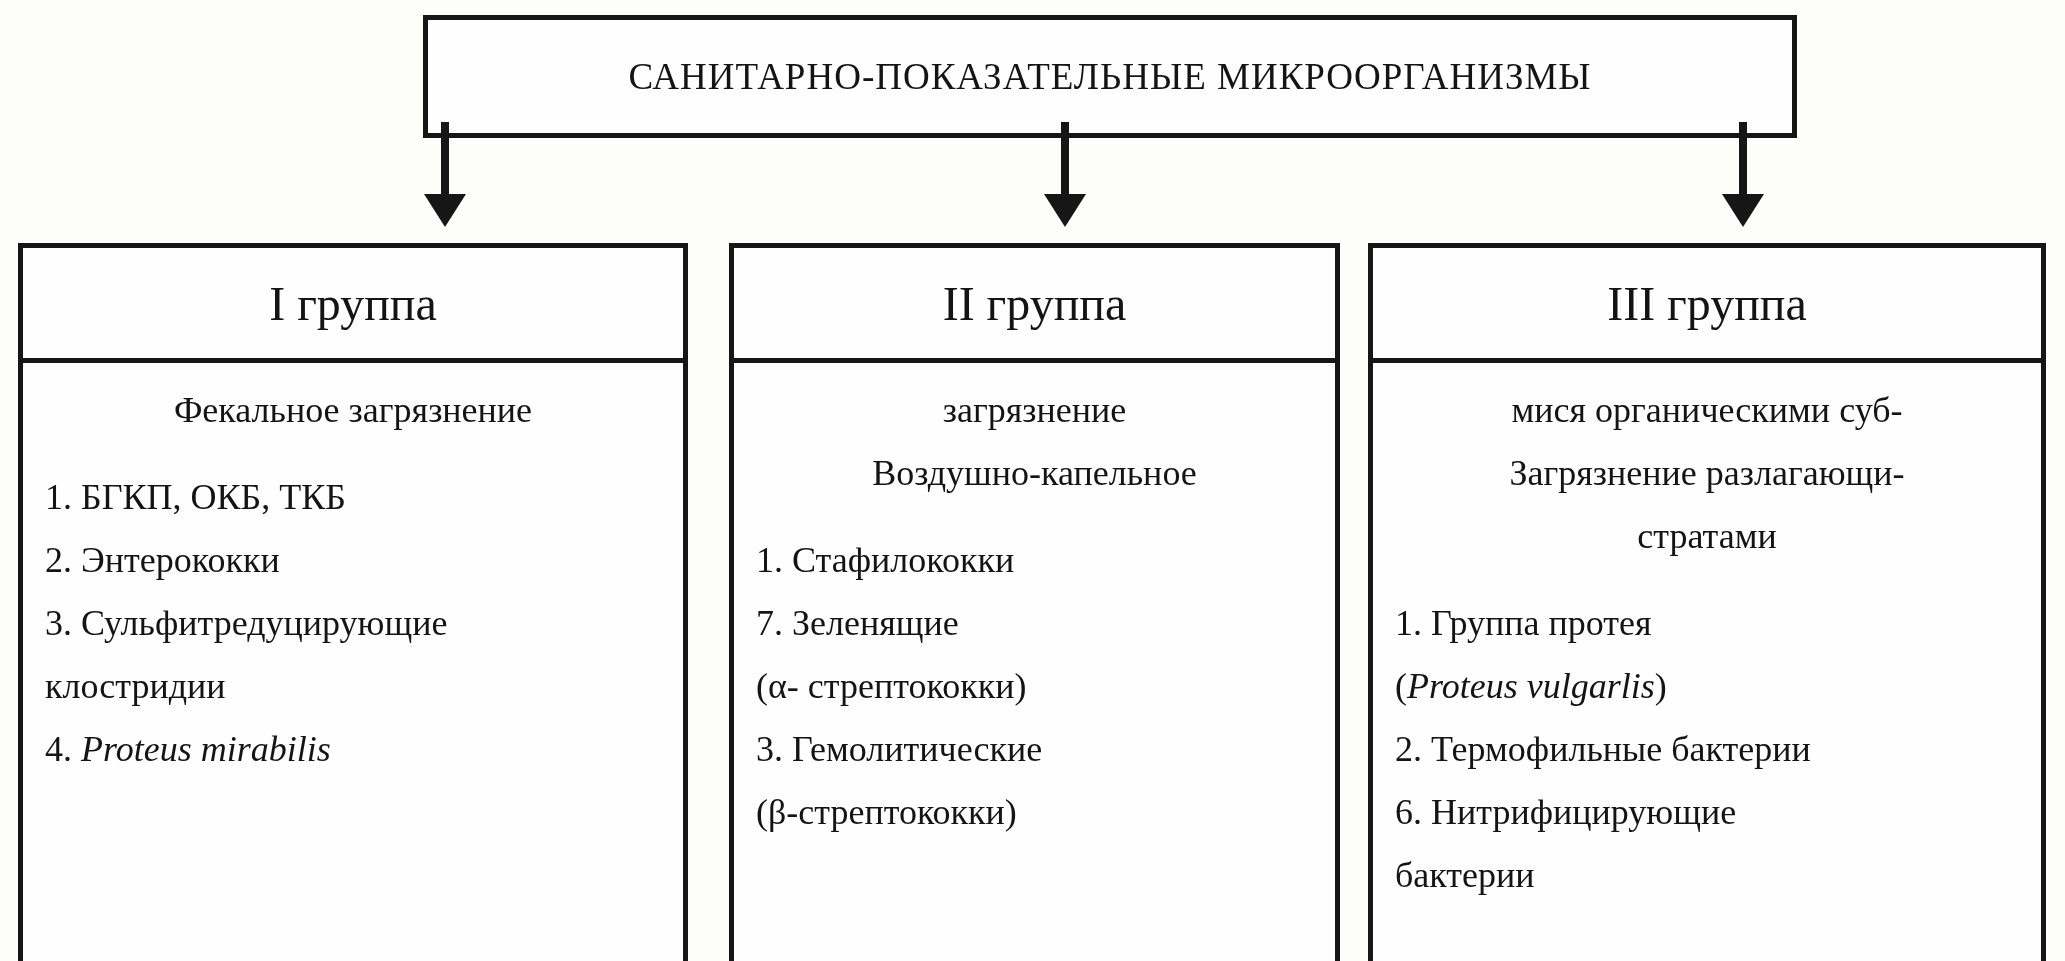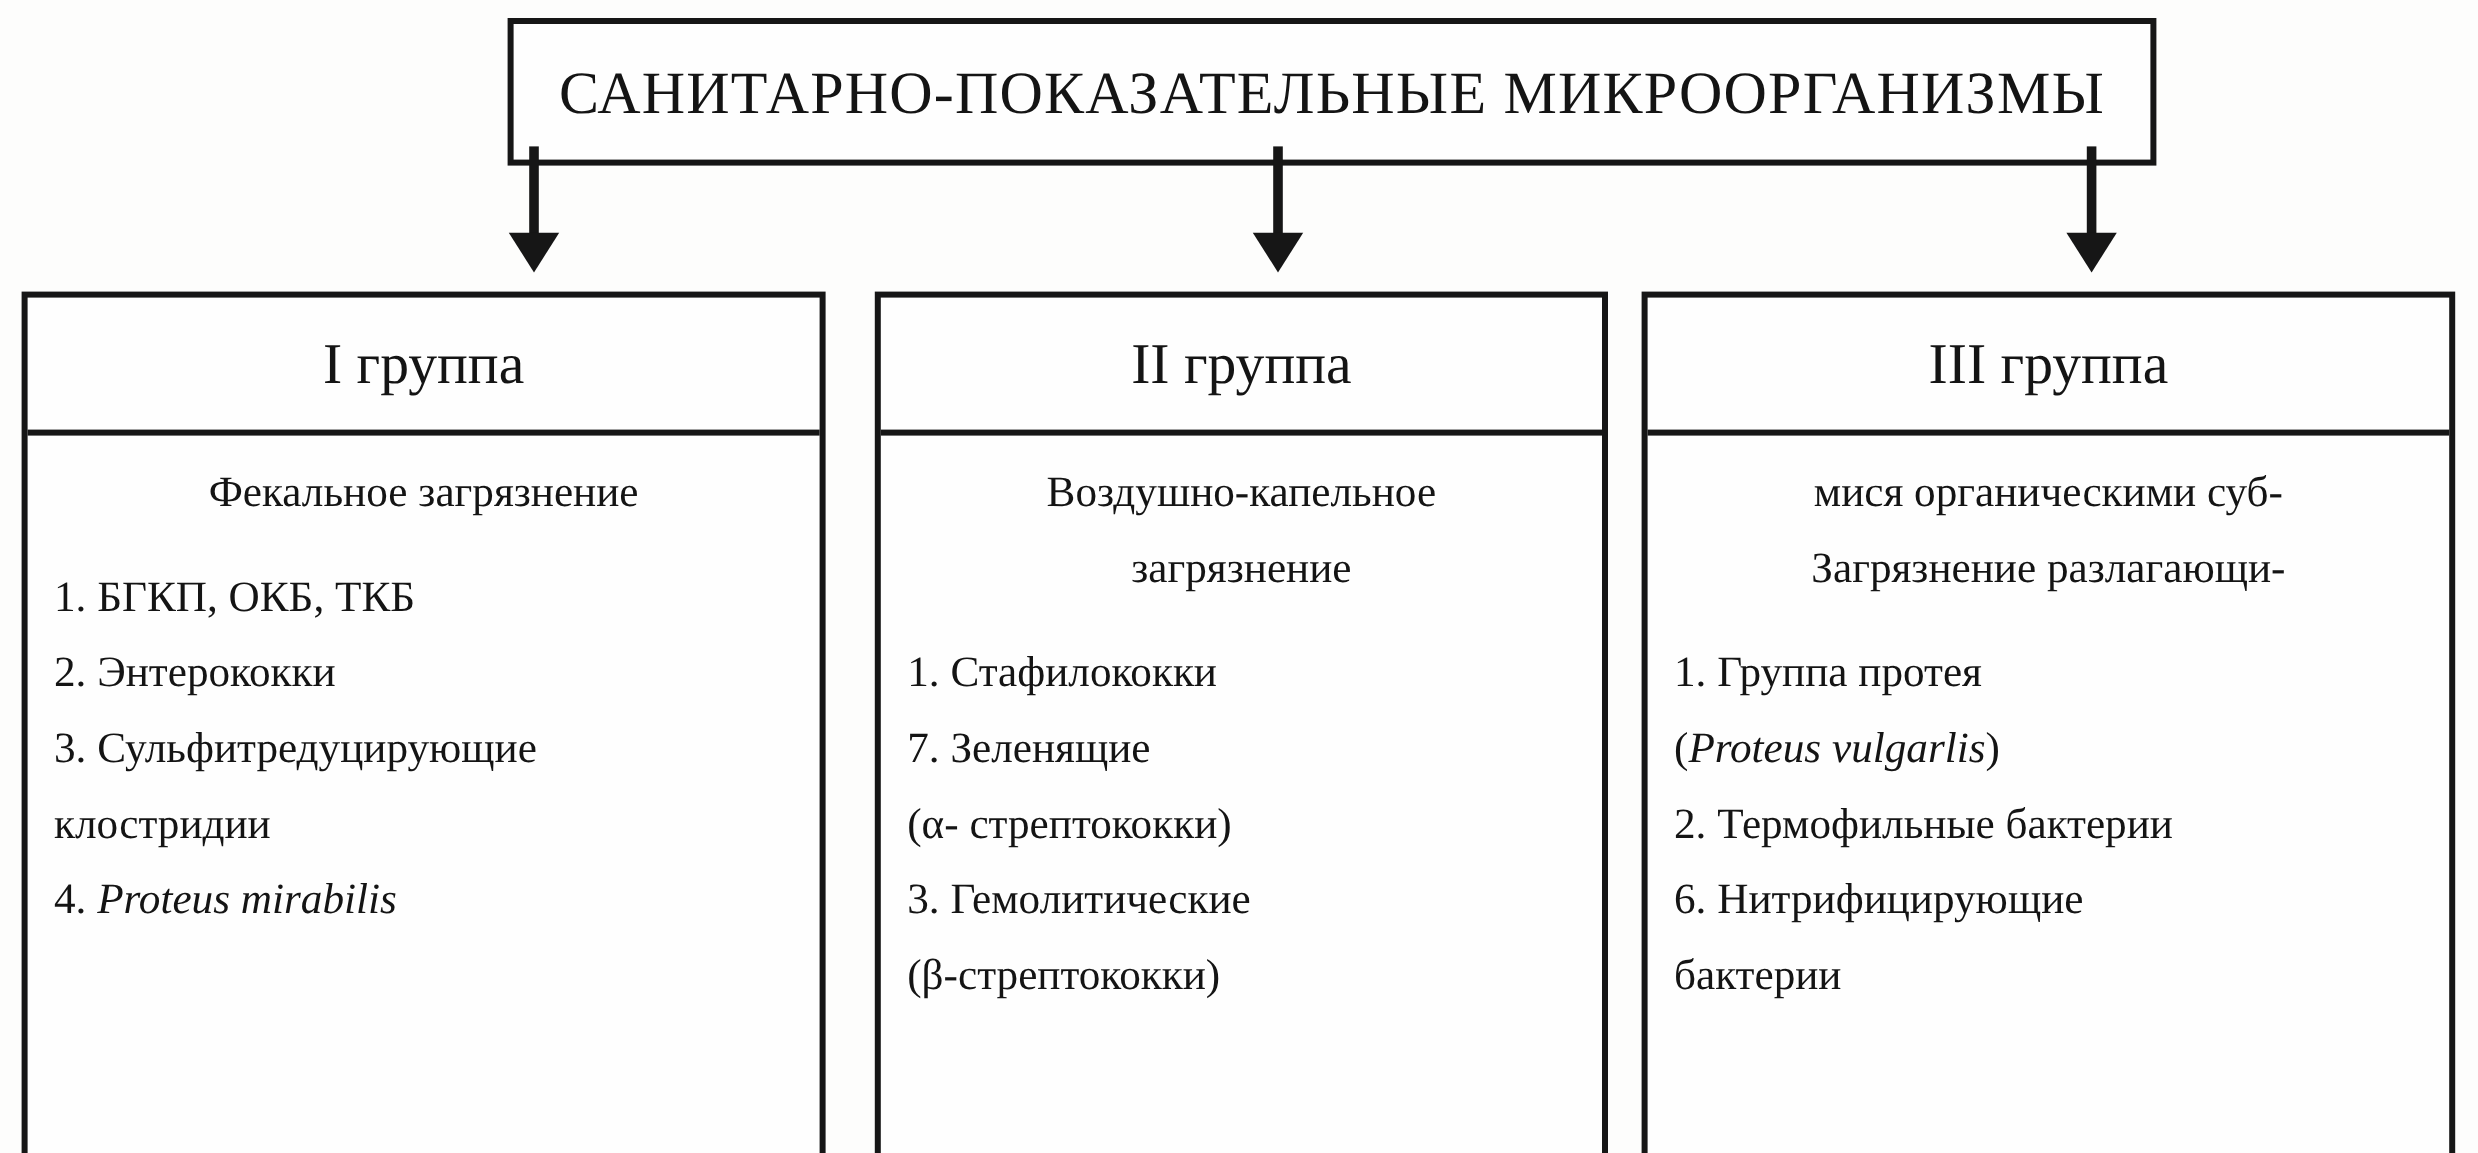--- a/index.html
+++ b/index.html
@@ -7,21 +7,21 @@
     position:relative;width:2065px;height:961px;
     background:#fdfdfc;
     font-family:"Liberation Serif","DejaVu Serif",serif;
     color:#141414;
   }
   .title-box{
     position:absolute;left:423px;top:15px;width:1374px;height:123px;
     border:5px solid #161616;background:#fefefe;
     box-sizing:border-box;
     display:flex;align-items:center;justify-content:center;
-    font-size:50px;letter-spacing:1px;white-space:nowrap;
+    font-size:37px;letter-spacing:1px;white-space:nowrap;
   }
   .arrow{position:absolute;width:44px;top:122px;height:106px;}
   .arrow .stem{
     position:absolute;left:50%;transform:translateX(-50%);
     top:0;width:8px;height:74px;background:#161616;
   }
   .arrow .head{
     position:absolute;left:50%;transform:translateX(-50%);
     top:72px;width:0;height:0;
     border-left:21px solid transparent;border-right:21px solid transparent;
@@ -87,39 +87,40 @@
         <div class="line">клостридии</div>
         <div class="line"><span>4. </span><i>Proteus mirabilis</i><span></span></div>
       </div>
     </div>
   </div>
 
   <div class="group-box group-2">
     <div class="group-header">II группа</div>
     <div class="group-body">
       <div class="subtitle">
+        <div class="line">загрязнение</div>
         <div class="line">Воздушно-капельное</div>
-        <div class="line">загрязнение</div>
       </div>
       <div class="items">
         <div class="line">1. Стафилококки</div>
         <div class="line">7. Зеленящие</div>
         <div class="line">(α- стрептококки)</div>
         <div class="line">3. Гемолитические</div>
         <div class="line">(β-стрептококки)</div>
       </div>
     </div>
   </div>
 
   <div class="group-box group-3">
     <div class="group-header">III группа</div>
     <div class="group-body">
       <div class="subtitle">
         <div class="line">мися органическими суб-</div>
         <div class="line">Загрязнение разлагающи-</div>
+        <div class="line">стратами</div>
       </div>
       <div class="items">
         <div class="line">1. Группа протея</div>
         <div class="line"><span>(</span><i>Proteus vulgarlis</i><span>)</span></div>
         <div class="line">2. Термофильные бактерии</div>
         <div class="line">6. Нитрифицирующие</div>
         <div class="line">бактерии</div>
       </div>
     </div>
   </div>

